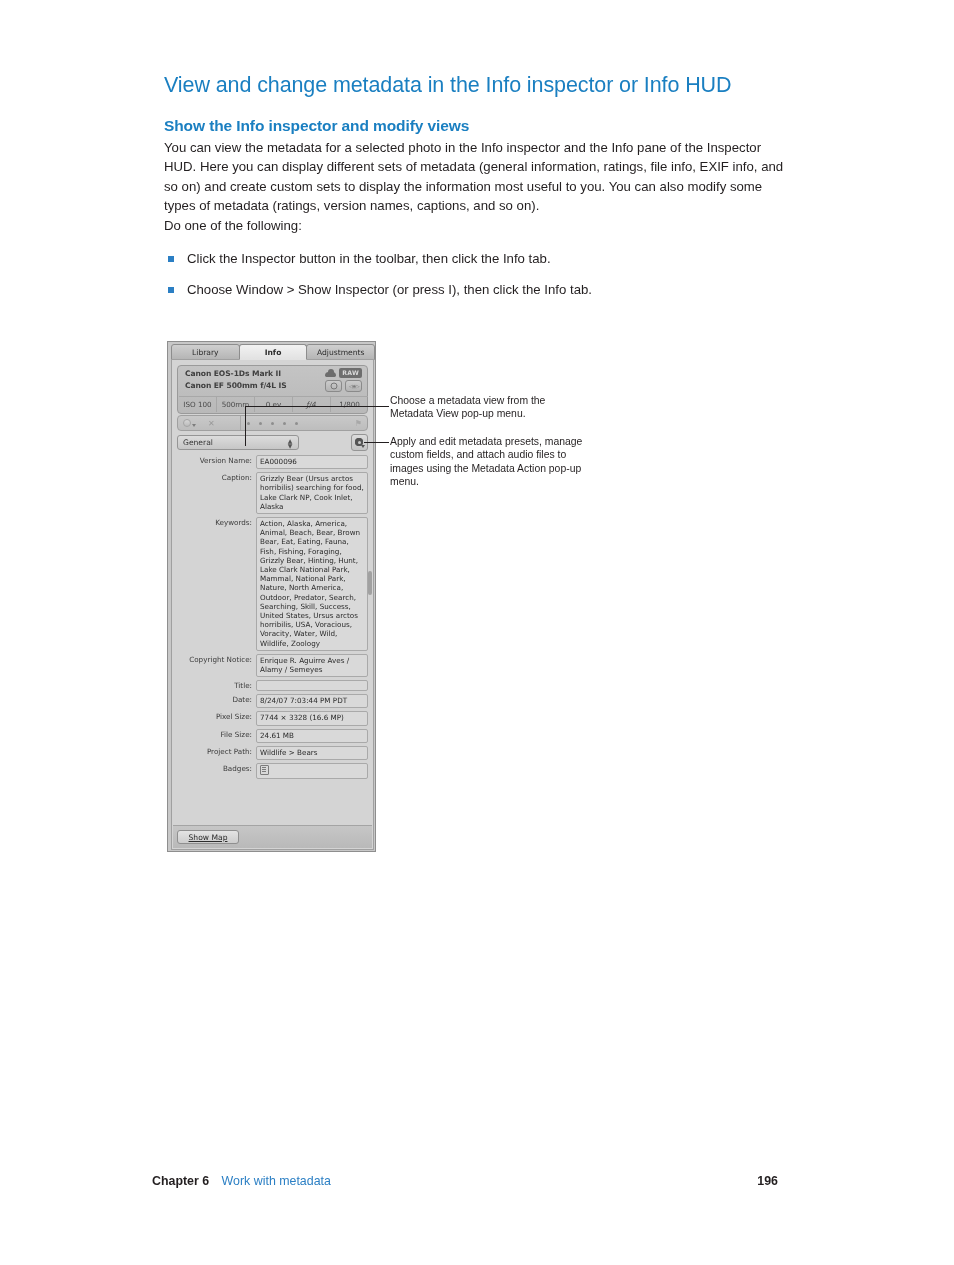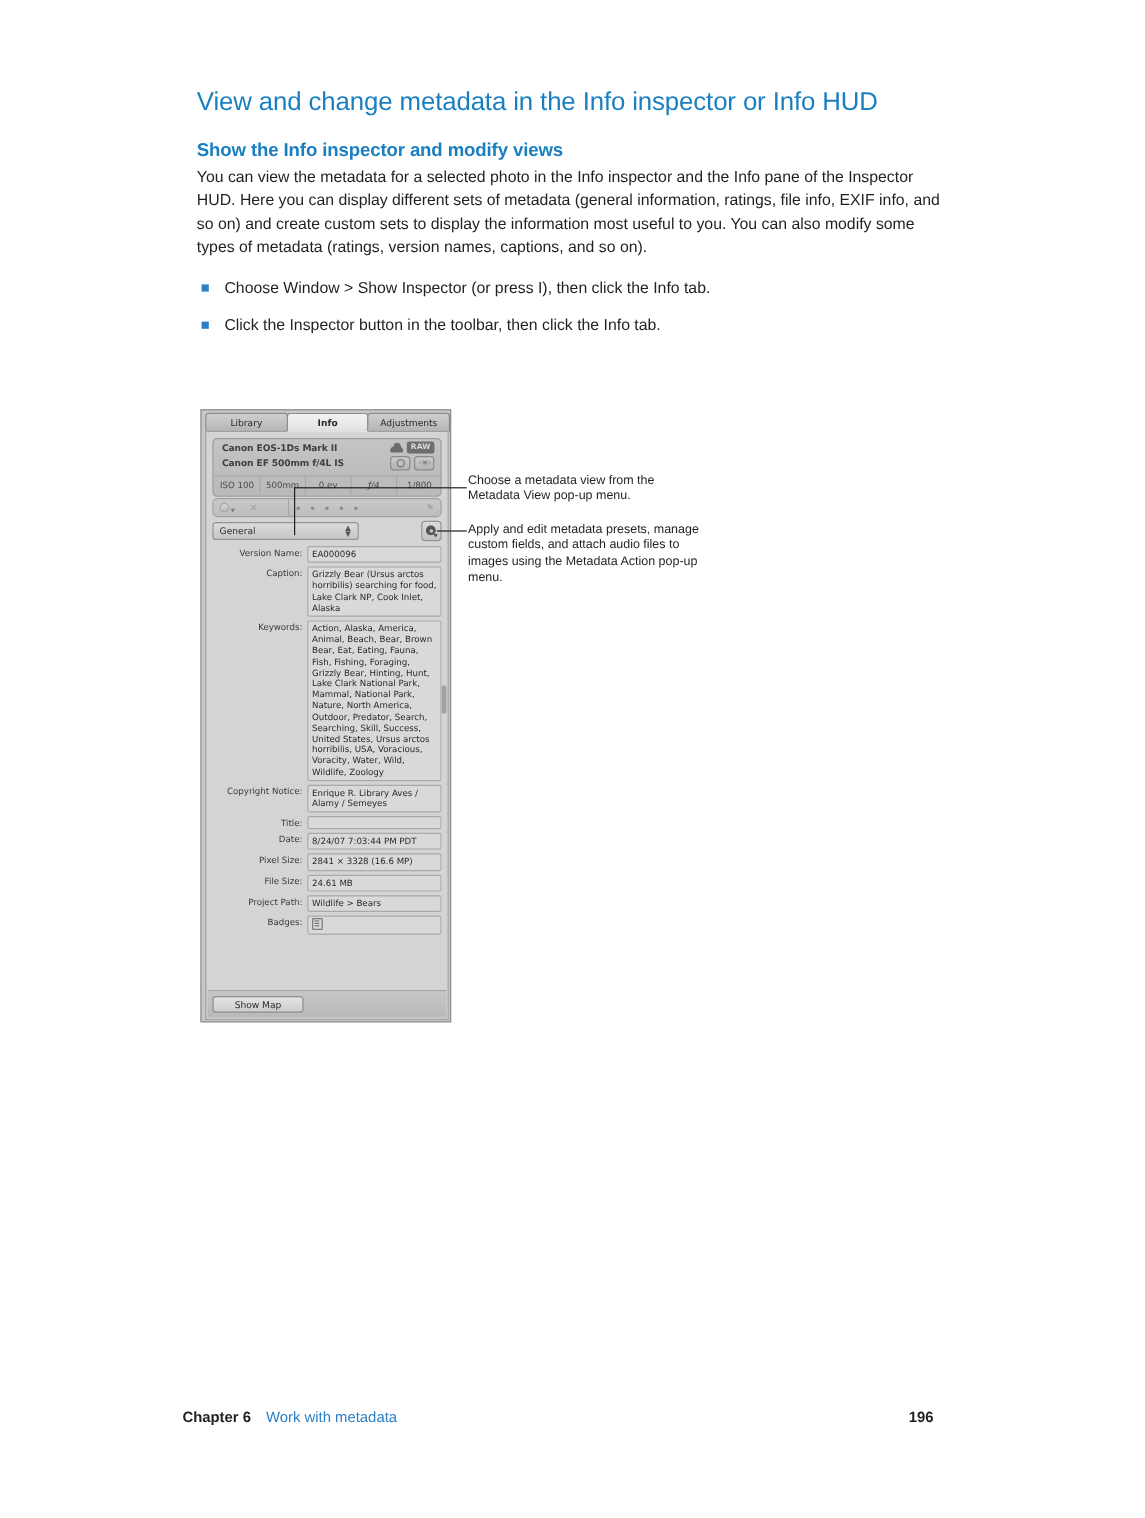--- a/index.html
+++ b/index.html
@@ -494,30 +494,31 @@
     right: 1px;
     bottom: 1px;
     height: 22px;
     background: linear-gradient(#c6c6c6,#b9b9b9);
     border-top: 1px solid #a4a4a4;
   }
   .mapbtn {
     position: absolute;
     left: 4px;
     top: 4px;
-    width: 76px;
+    width: 62px;
     height: 14px;
     background: linear-gradient(#e4e4e4,#cdcdcd);
     border: 1px solid #8f8f8f;
     border-radius: 3px;
     font-size: 7.6px;
     color: #2c2c2c;
     text-align: center;
     line-height: 14px;
     box-sizing: border-box;
+    text-decoration: underline;
   }
 
   
   .callout {
     position: absolute;
     font-family: "Liberation Sans", sans-serif;
     font-size: 10.4px;
     line-height: 13.4px;
     color: #231f20;
     width: 200px;
@@ -532,23 +533,24 @@
 </style>
 </head>
 <body>
 
 <div class="page">
 
   <div class="content">
     <h1 class="doc-title">View and change metadata in the Info inspector or Info HUD</h1>
     <h2 class="sec-title">Show the Info inspector and modify views</h2>
     <p class="body">You can view the metadata for a selected photo in the Info inspector and the Info pane of the Inspector HUD. Here you can display different sets of metadata (general information, ratings, file info, EXIF info, and so on) and create custom sets to display the information most useful to you. You can also modify some types of metadata (ratings, version names, captions, and so on).</p>
+    <p class="body">Do one of the following:</p>
     <ul class="bullets">
+      <li>Click the Inspector button in the toolbar, then click the Info tab.</li>
       <li>Choose Window &gt; Show Inspector (or press I), then click the Info tab.</li>
-      <li>Click the Inspector button in the toolbar, then click the Info tab.</li>
     </ul>
   </div>
 
   <div class="shot">
 
     <div class="tabbar">
       <div class="tab">Library</div>
       <div class="tab active">Info</div>
       <div class="tab">Adjustments</div>
     </div>
@@ -624,36 +626,36 @@
           <div class="fvalue">Grizzly Bear (Ursus arctos horribilis) searching for food, Lake Clark NP, Cook Inlet, Alaska</div>
         </div>
 
         <div class="frow">
           <div class="flabel">Keywords:</div>
           <div class="fvalue">Action, Alaska, America, Animal, Beach, Bear, Brown Bear, Eat, Eating, Fauna, Fish, Fishing, Foraging, Grizzly Bear, Hinting, Hunt, Lake Clark National Park, Mammal, National Park, Nature, North America, Outdoor, Predator, Search, Searching, Skill, Success, United States, Ursus arctos horribilis, USA, Voracious, Voracity, Water, Wild, Wildlife, Zoology</div>
         </div>
 
         <div class="frow">
           <div class="flabel">Copyright Notice:</div>
-          <div class="fvalue">Enrique R. Library Aves / Alamy / Semeyes</div>
+          <div class="fvalue">Enrique R. Aguirre Aves / Alamy / Semeyes</div>
         </div>
 
         <div class="frow">
           <div class="flabel">Title:</div>
           <div class="fvalue empty"></div>
         </div>
 
         <div class="frow">
           <div class="flabel">Date:</div>
           <div class="fvalue">8/24/07 7:03:44 PM PDT</div>
         </div>
 
         <div class="frow">
           <div class="flabel">Pixel Size:</div>
-          <div class="fvalue">2841 × 3328 (16.6 MP)</div>
+          <div class="fvalue">7744 × 3328 (16.6 MP)</div>
         </div>
 
         <div class="frow">
           <div class="flabel">File Size:</div>
           <div class="fvalue">24.61 MB</div>
         </div>
 
         <div class="frow">
           <div class="flabel">Project Path:</div>
           <div class="fvalue">Wildlife &gt; Bears</div>

